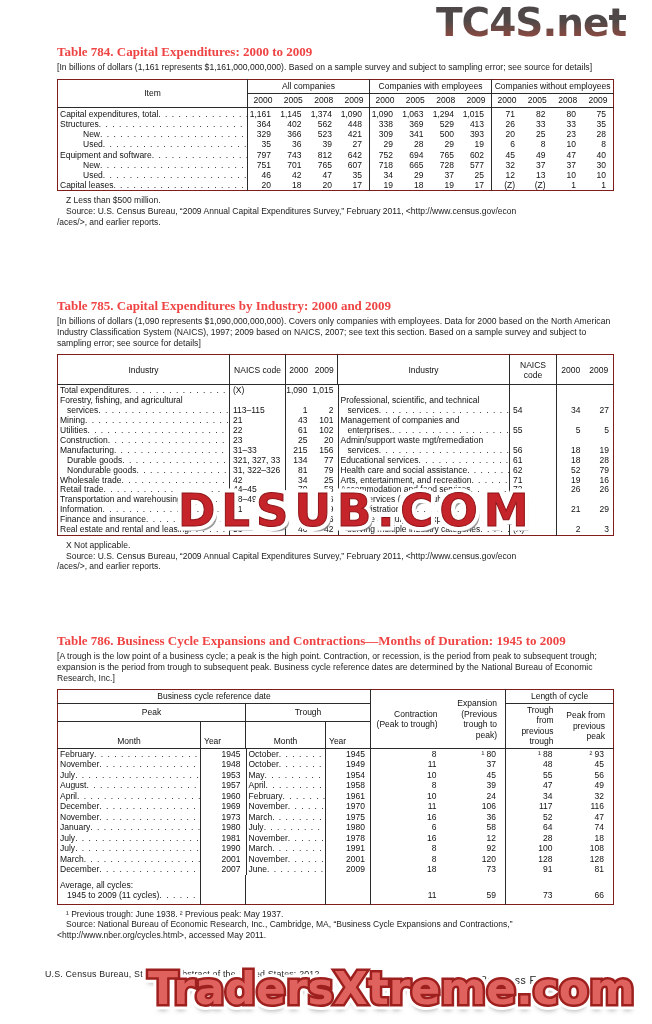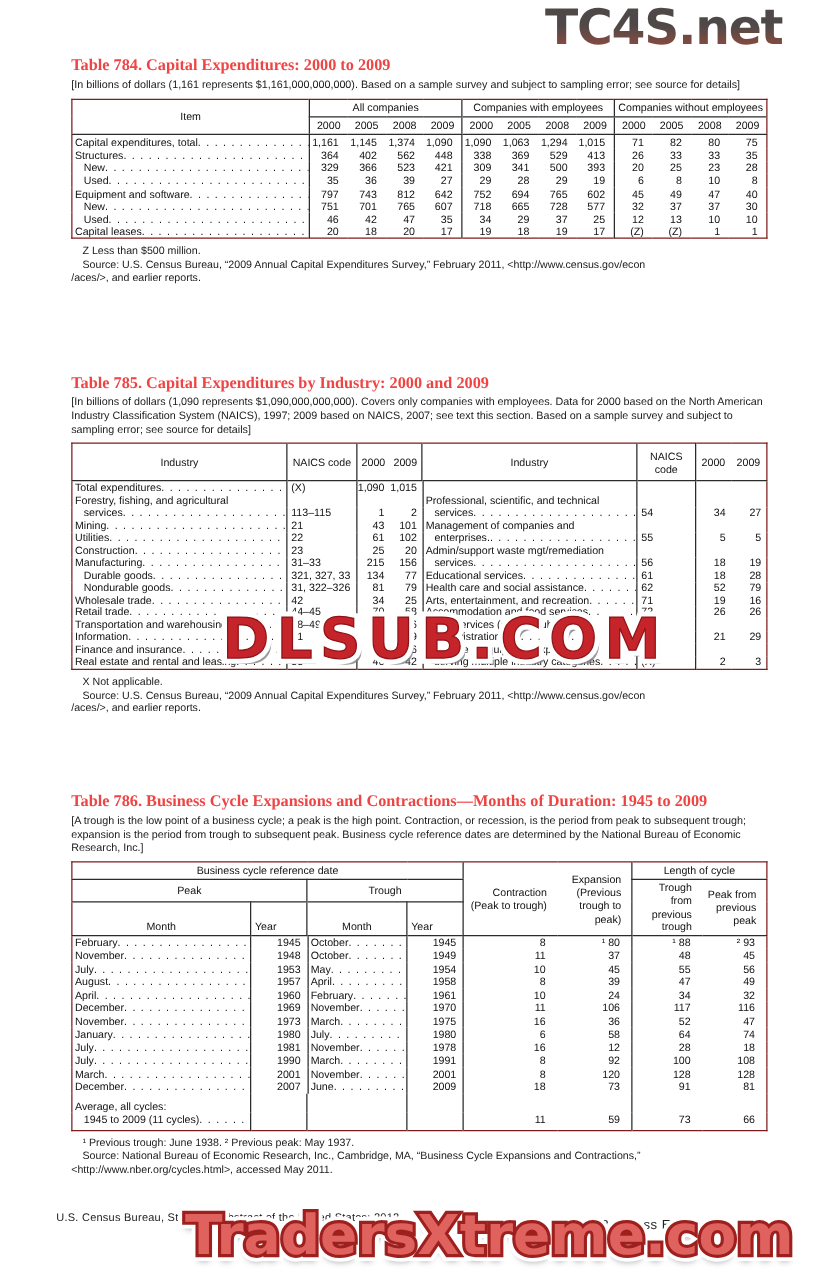--- a/index.html
+++ b/index.html
@@ -20,21 +20,21 @@
   .rt{text-align:left;}
 
   
   .lab{display:flex;align-items:baseline;overflow:hidden;padding-right:2px;}
   .lab .tx{white-space:nowrap;}
   .lab .dots{flex:1 1 auto;min-width:0;overflow:hidden;white-space:nowrap;letter-spacing:1px;}
   .lab .dots::after{content:" . . . . . . . . . . . . . . . . . . . . . . . . . . . . . . . . . . . . . . . . . . . . . . . . . . . . . . . . . . . . . . . . . . .";}
   .nod .dots{visibility:hidden;}
   td.b, tr.bold{font-weight:bold;}
   .ind .tx{padding-left:7px;}
-  tr.ind .tx{padding-left:7px;}
+  tr.ind .tx{padding-left:7px;margin-left:16px;}
 
   
   .t784 td{line-height:10.2px;}
   .t784 thead th{line-height:11px;padding:1px 2px;}
   .t784 td.num{text-align:right;padding-right:7px;}
   .t784 .lab{padding-left:2px;}
   .t784 tbody tr:first-child td{padding-top:1px;}
 
   
   .t785 td{line-height:9.9px;}

